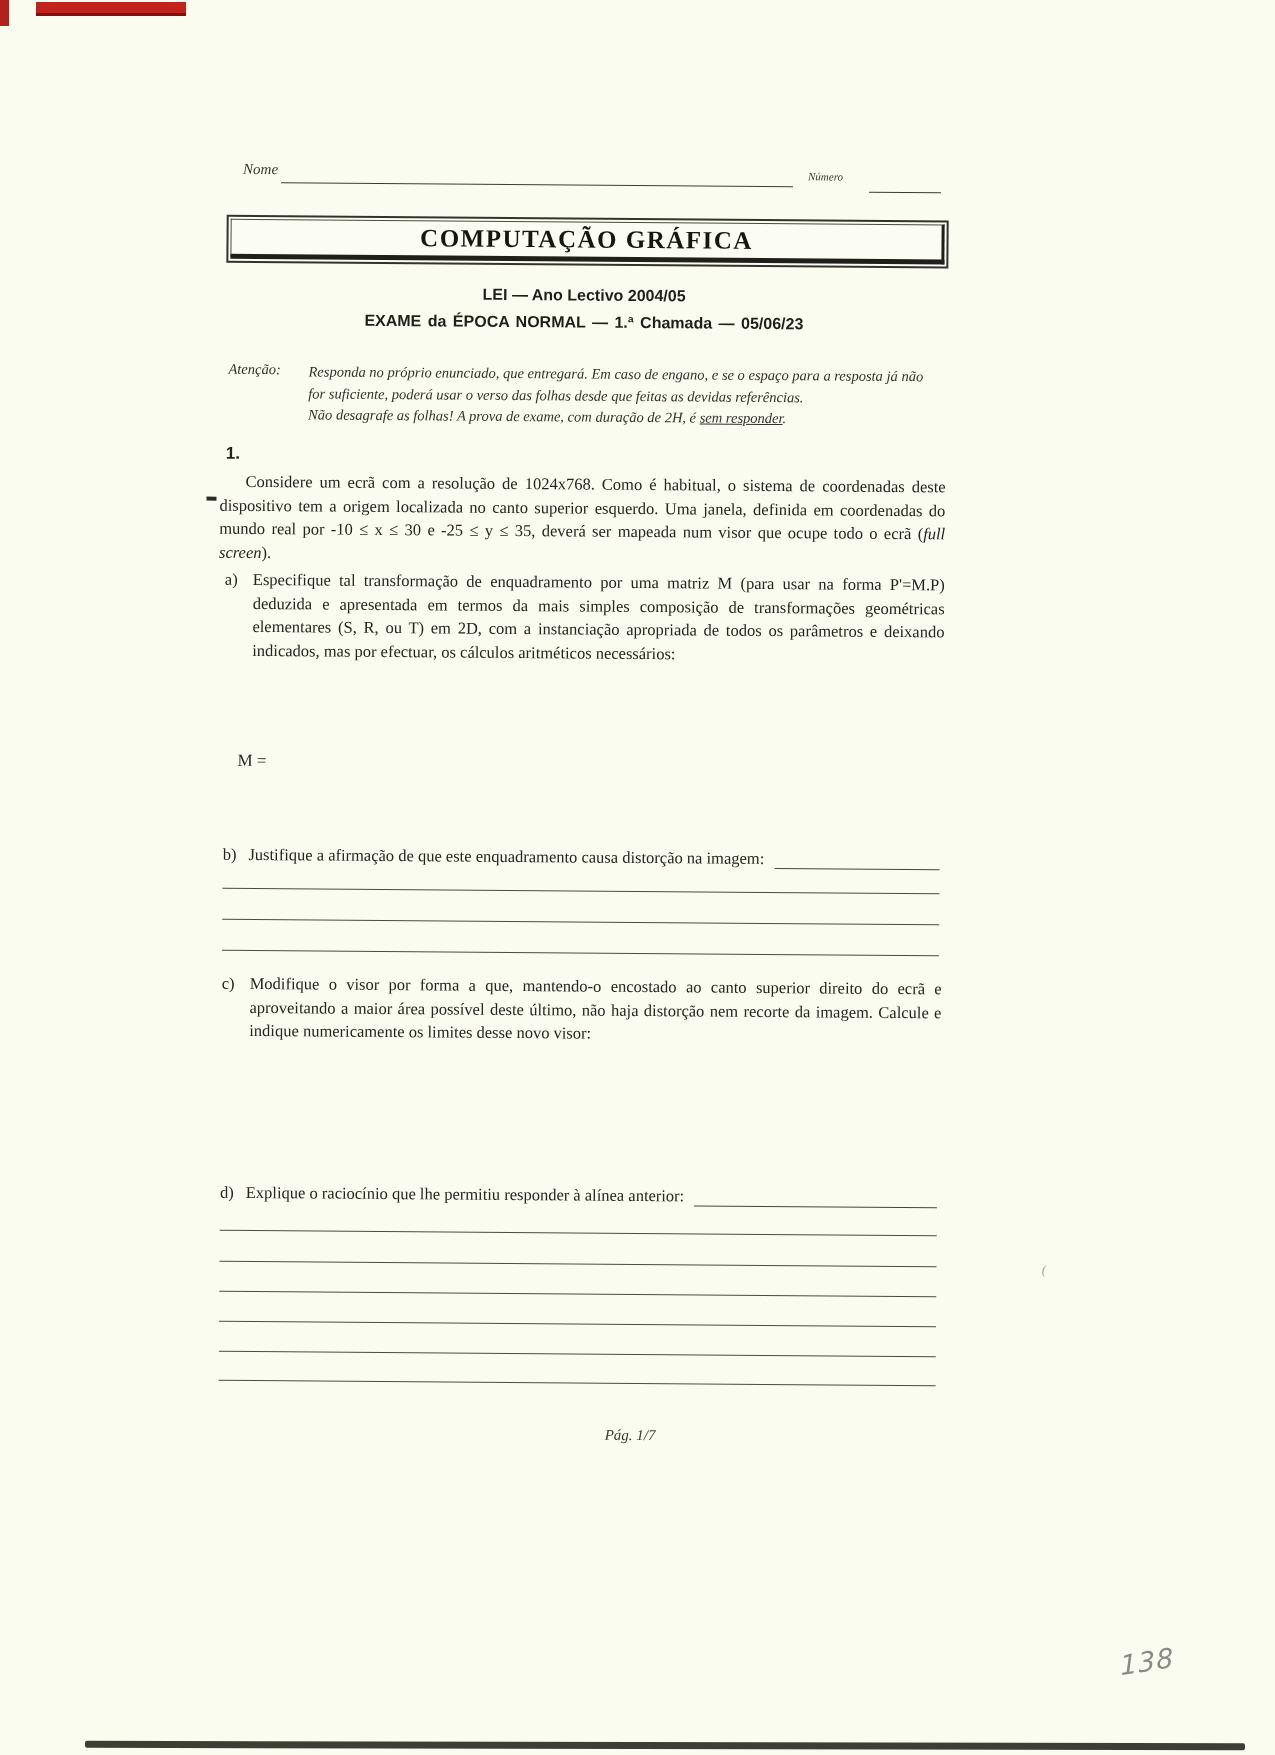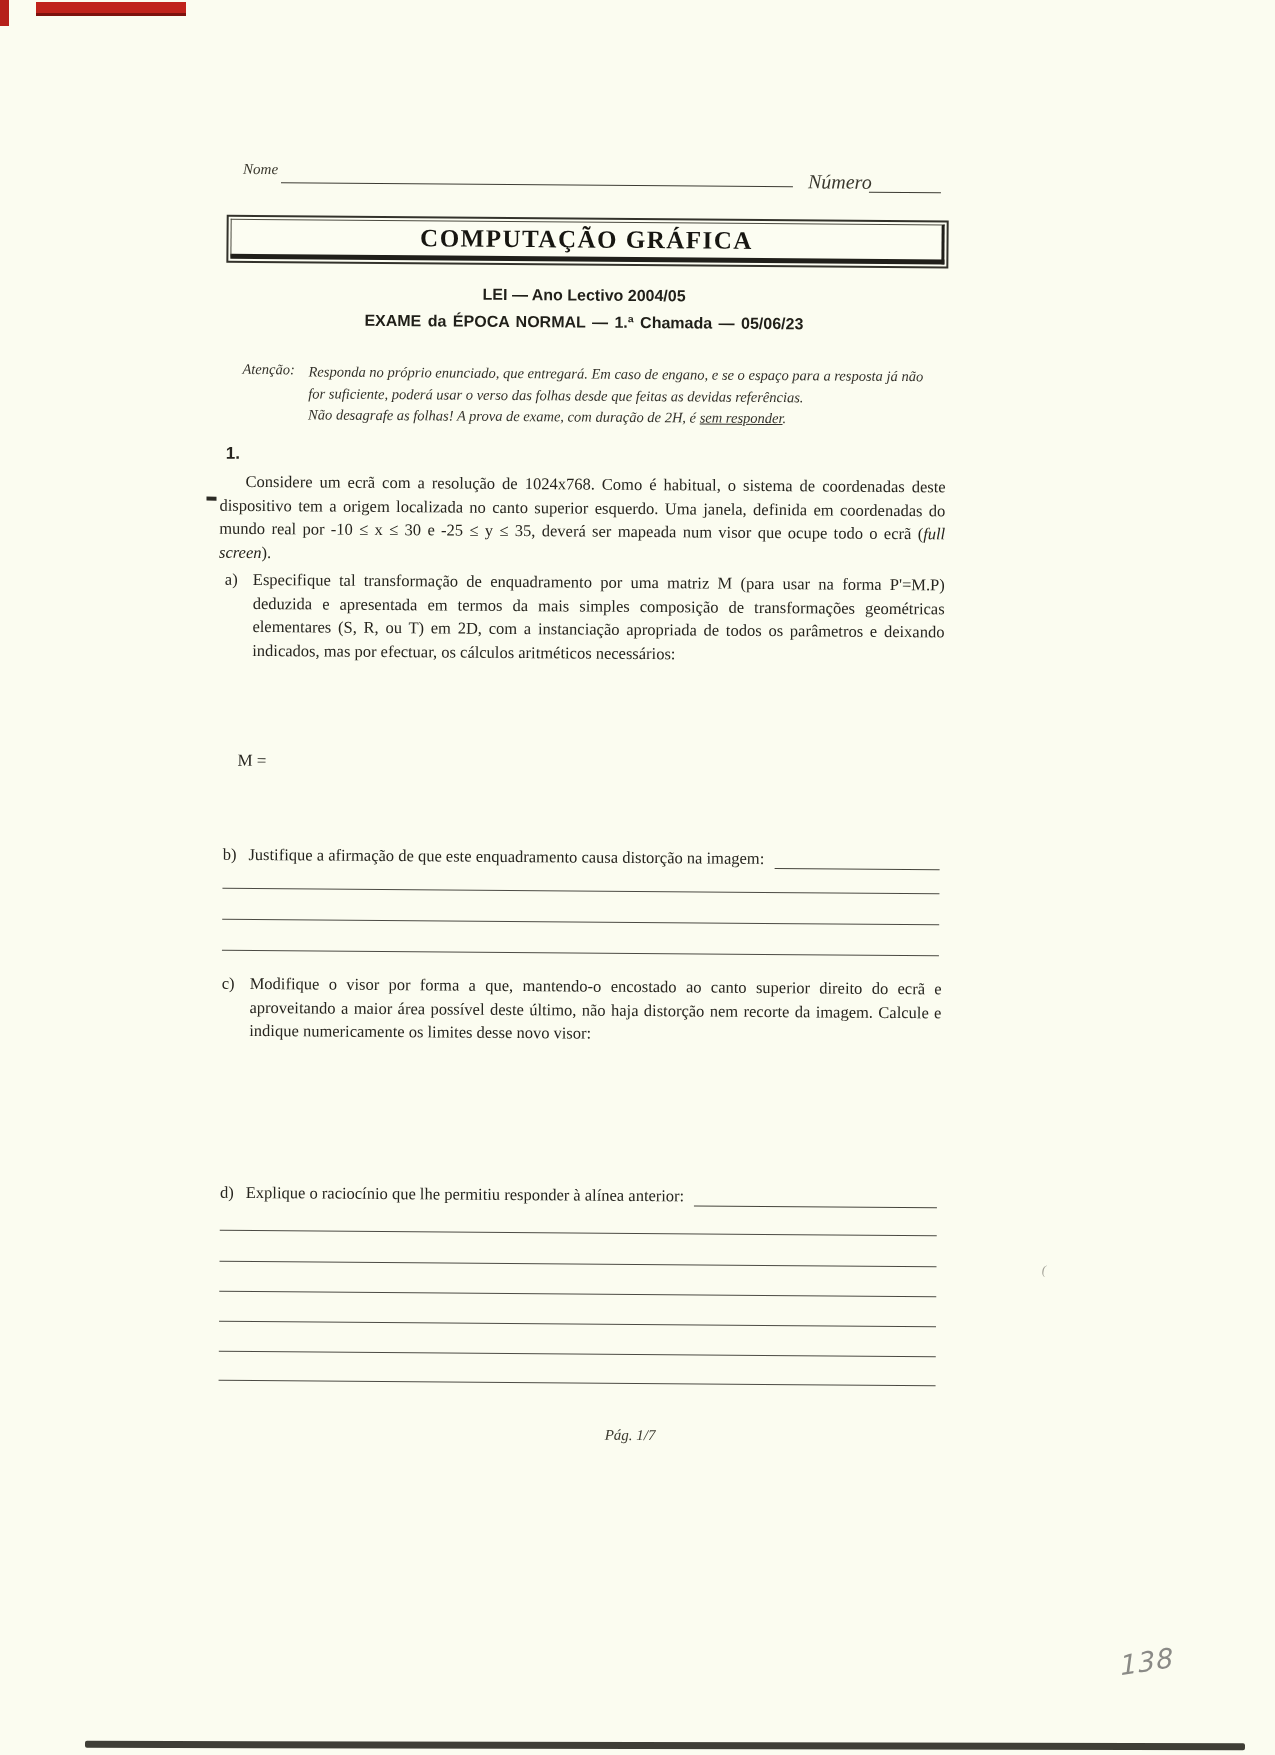--- a/index.html
+++ b/index.html
@@ -7,36 +7,36 @@
     width:1275px;height:1755px;position:relative;overflow:hidden;
     background:#fbfcf0;
     font-family:"Liberation Serif", serif;
     color:#26241e;
   }
   .sheet{position:absolute;inset:0;transform:rotate(0.45deg);transform-origin:260px 180px;}
 
   
   .name-label{position:absolute;left:243px;top:161px;font-style:italic;font-size:15px;color:#3a382e;}
   .name-line{position:absolute;left:281px;top:162px;width:512px;height:20px;border-bottom:1.5px solid #3c3b33;}
-  .number-label{position:absolute;left:808px;top:166px;font-style:italic;font-size:20px;color:#3a382e;}
+  .number-label{position:absolute;left:808px;top:166px;font-style:italic;font-size:11px;color:#3a382e;}
   .number-line{position:absolute;left:869px;top:167px;width:72px;height:20px;border-bottom:1.5px solid #3c3b33;}
 
   
   .title-box{position:absolute;left:227px;top:215px;width:718px;height:44px;border:2px solid #33322b;background:#fcfdf2;}
   .title-box-inner{position:absolute;inset:2px;border:1px solid #4a493f;border-bottom:5px solid #201f1a;border-right:3px solid #201f1a;display:flex;align-items:center;justify-content:center;}
   .title-text{font-weight:bold;font-size:25px;letter-spacing:1.5px;color:#171611;}
 
   
   .subtitle{position:absolute;left:222px;width:726px;text-align:center;
     font-family:"Liberation Sans", sans-serif;font-weight:bold;font-size:16px;color:#201f19;}
   .subtitle-1{top:284px;}
   .subtitle-2{top:311px;word-spacing:2px;}
 
   
-  .attention-label{position:absolute;left:244px;top:361px;font-style:italic;font-size:14.5px;color:#33312a;}
+  .attention-label{position:absolute;left:230px;top:361px;font-style:italic;font-size:14.5px;color:#33312a;}
   .attention-text{position:absolute;left:310px;top:361px;width:618px;font-style:italic;font-size:14.5px;line-height:21.5px;color:#33312a;}
   .attention-underline{text-decoration:underline;}
 
   
   .q-number{position:absolute;left:228px;top:444px;font-family:"Liberation Sans", sans-serif;font-weight:bold;font-size:17px;}
   .q-intro{position:absolute;left:222px;top:470px;width:726px;font-size:16.5px;line-height:23.5px;text-align:justify;text-indent:26px;}
   .it{font-style:italic;}
 
   .item{position:absolute;left:228px;width:720px;font-size:16.5px;line-height:23.5px;}
   .item-label{position:absolute;left:0;top:0;}

